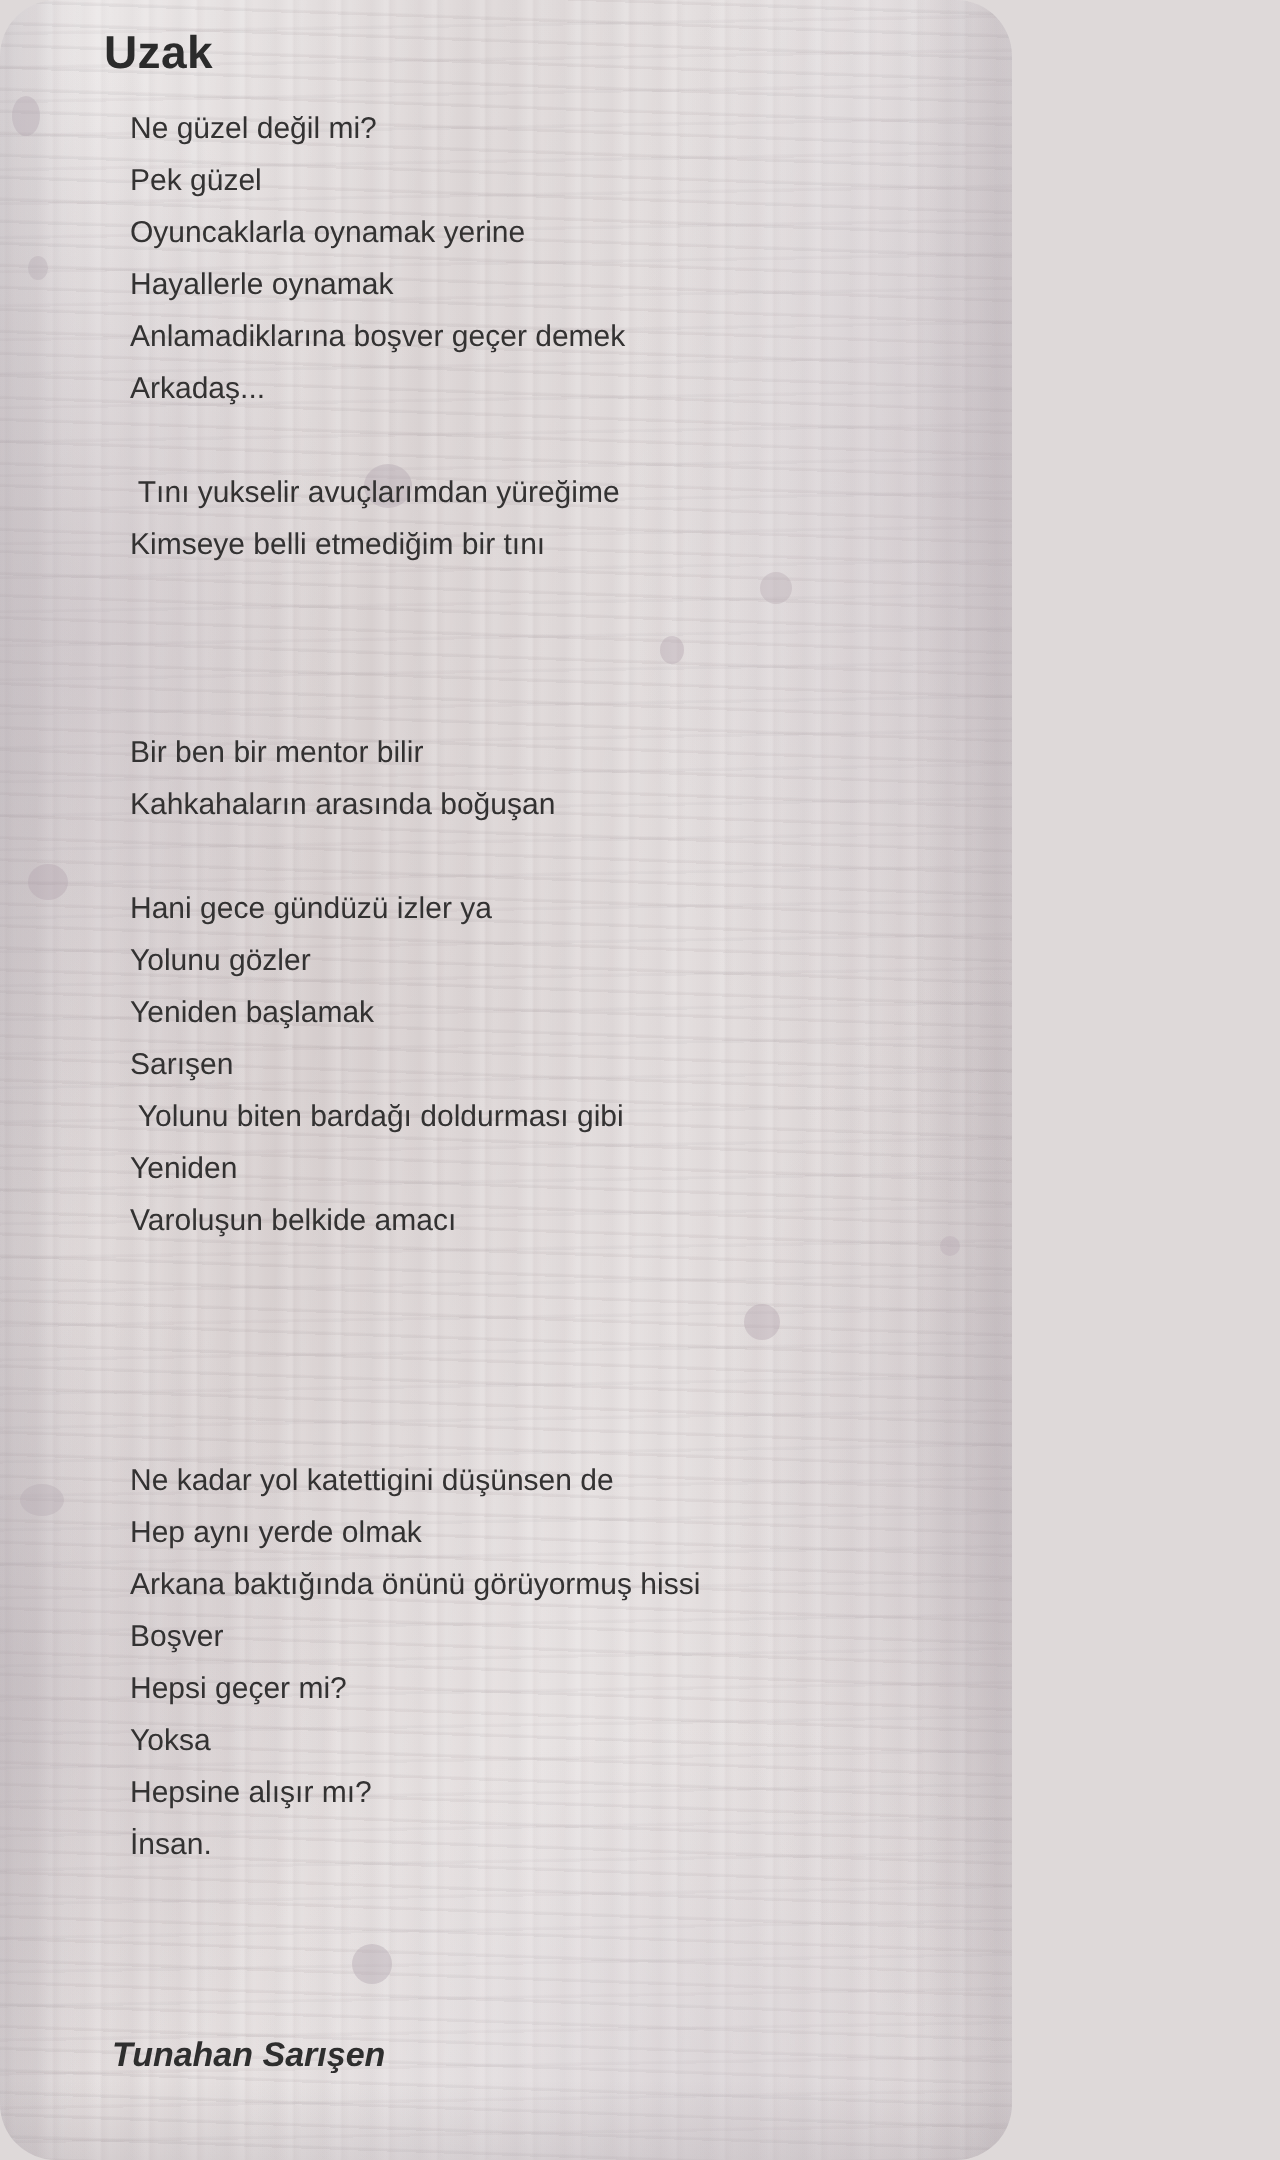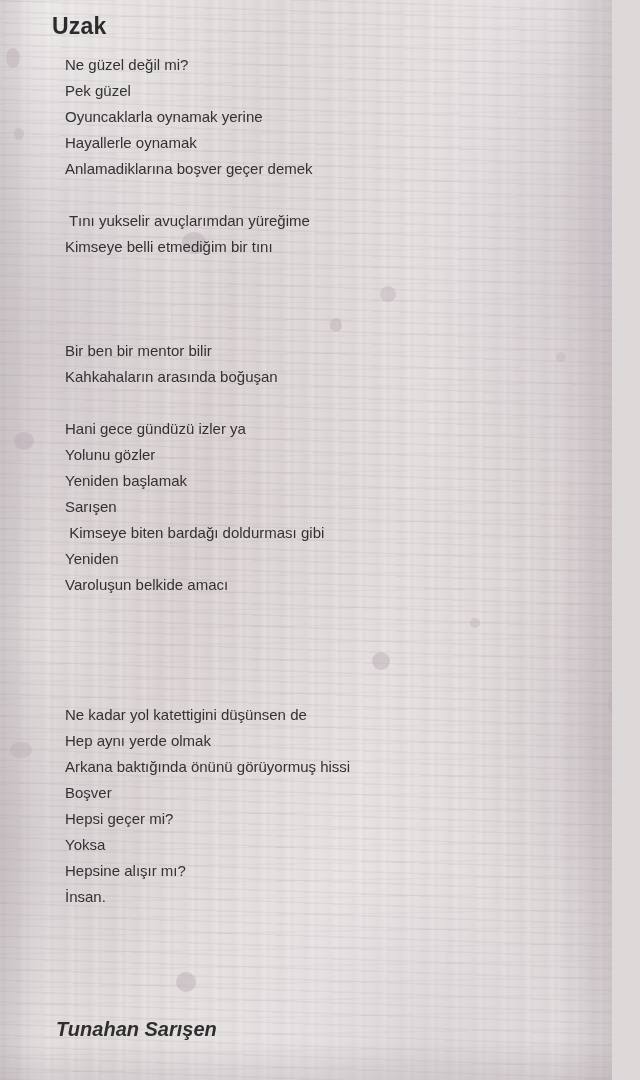--- a/index.html
+++ b/index.html
@@ -9,24 +9,25 @@
   body {
     width: 640px;
     height: 1080px;
     overflow: hidden;
     font-family: "Liberation Sans", sans-serif;
     background: #ded9d9;
   }
 
   .page {
     position: relative;
-    width: 612px;
+    width: 506px;
     height: 1080px;
     background-color: #dedada;
     overflow: hidden;
+    border-radius: 28px;
   }
 
   
   .tex {
     position: absolute;
     inset: 0;
     pointer-events: none;
   }
   .tex-paper {
     background:
@@ -115,21 +116,21 @@
     font-weight: 500;
     margin-left: 13px;
   }
   .line.blank {
     color: transparent;
   }
   .poet {
     position: absolute;
     left: 56px;
     top: 1018px;
-    font-size: 20px;
+    font-size: 17px;
     font-style: italic;
     font-weight: bold;
     color: #2e2e2e;
   }
 </style>
 </head>
 <body>
 
 <div class="page">
 
@@ -155,34 +156,35 @@
 
   <div class="content">
     <div class="poem-title">Uzak</div>
 
     <div class="poem-body">
       <div class="line">Ne güzel değil mi?</div>
       <div class="line">Pek güzel</div>
       <div class="line">Oyuncaklarla oynamak yerine</div>
       <div class="line">Hayallerle oynamak</div>
       <div class="line">Anlamadiklarına boşver geçer demek</div>
+      <div class="line">Arkadaş...</div>
       <div class="line blank"></div>
       <div class="line"> Tını yukselir avuçlarımdan yüreğime</div>
       <div class="line">Kimseye belli etmediğim bir tını</div>
       <div class="line blank"></div>
       <div class="line blank"></div>
       <div class="line blank"></div>
       <div class="line">Bir ben bir mentor bilir</div>
       <div class="line">Kahkahaların arasında boğuşan</div>
       <div class="line blank"></div>
       <div class="line">Hani gece gündüzü izler ya</div>
       <div class="line">Yolunu gözler</div>
       <div class="line">Yeniden başlamak</div>
       <div class="line">Sarışen</div>
-      <div class="line"> Kimseye biten bardağı doldurması gibi</div>
+      <div class="line"> Yolunu biten bardağı doldurması gibi</div>
       <div class="line">Yeniden</div>
       <div class="line">Varoluşun belkide amacı</div>
       <div class="line blank"></div>
       <div class="line blank"></div>
       <div class="line blank"></div>
       <div class="line blank"></div>
       <div class="line">Ne kadar yol katettigini düşünsen de</div>
       <div class="line">Hep aynı yerde olmak</div>
       <div class="line">Arkana baktığında önünü görüyormuş hissi</div>
       <div class="line">Boşver</div>

